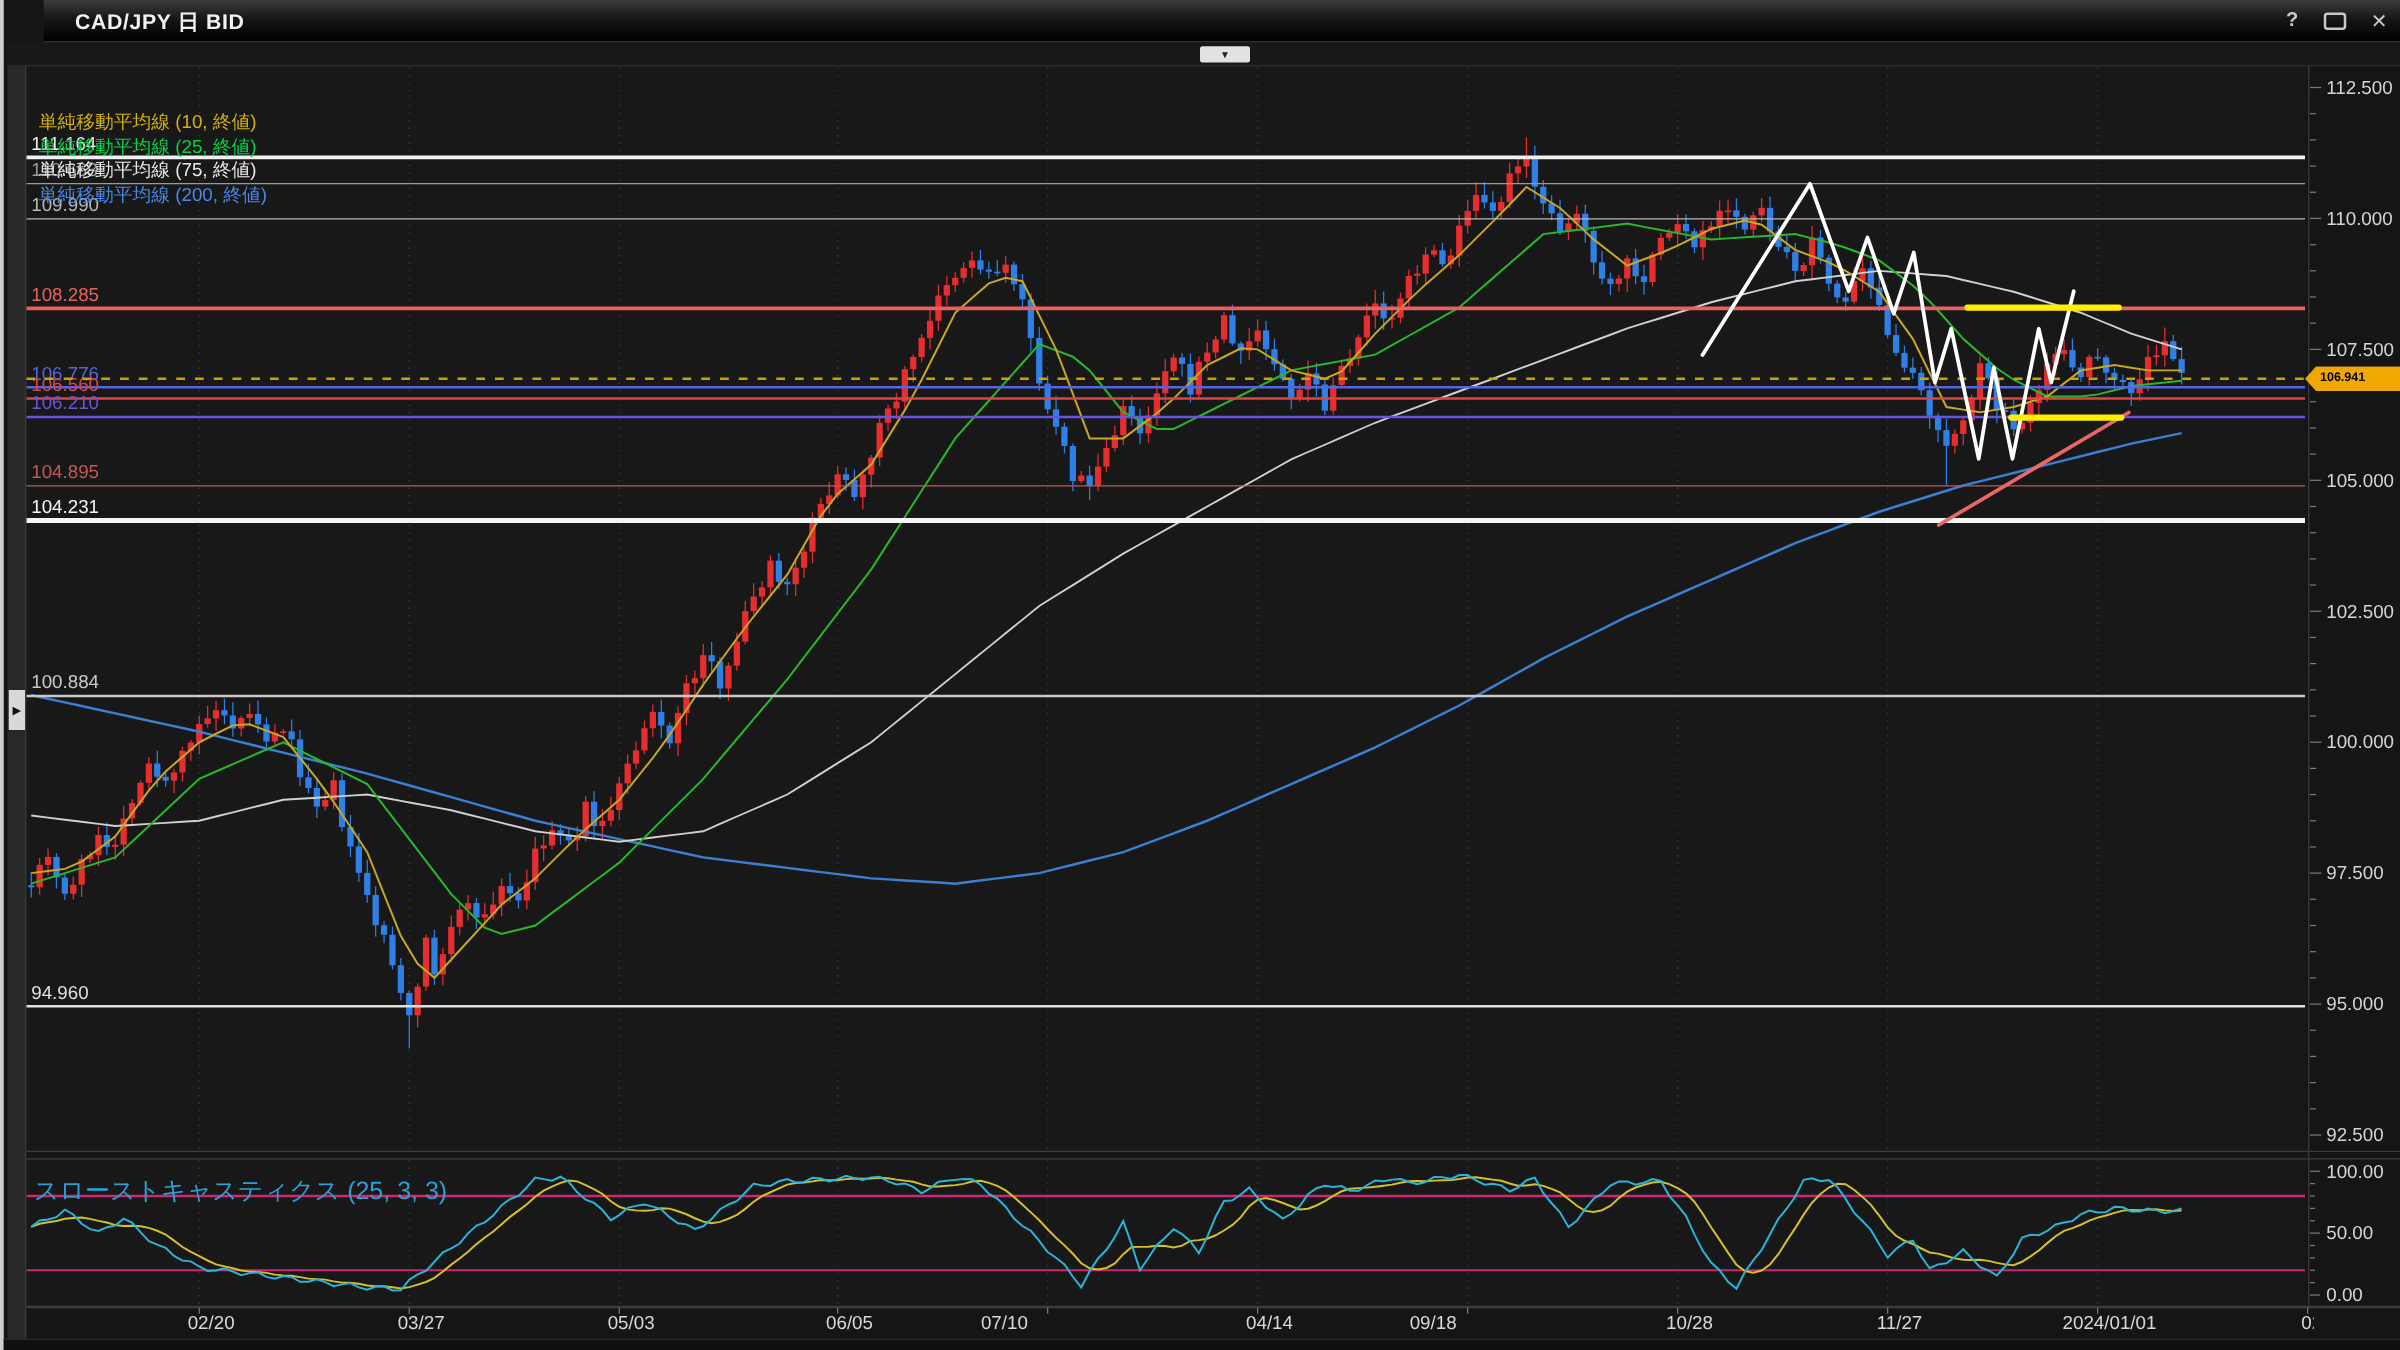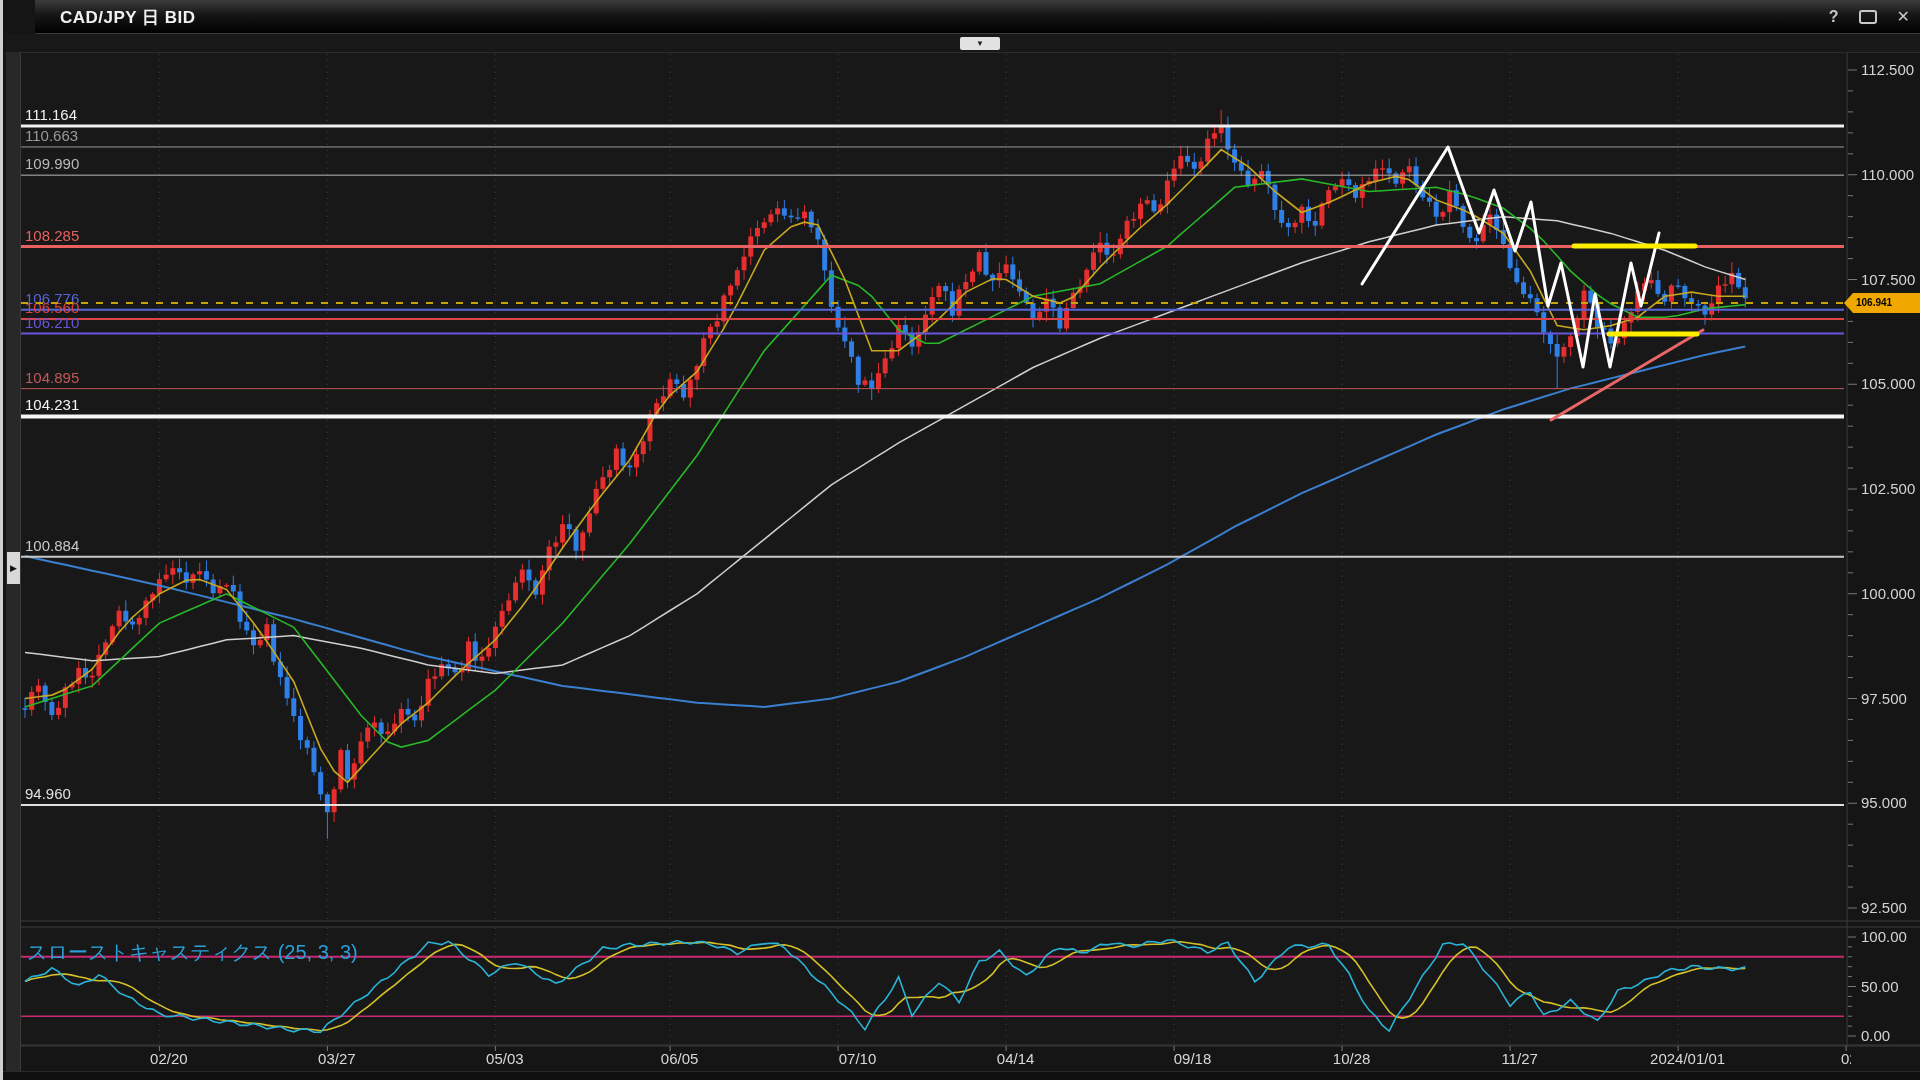--- a/index.html
+++ b/index.html
@@ -719,33 +719,39 @@
   </div>
 
   <div class="toolstrip">
     <div class="collapse-btn">▼</div>
   </div>
 
   <div class="sidestrip">
     <div class="expand-btn">▶</div>
   </div>
 
+  <div class="legend">
+    <div style="color: rgb(212, 180, 0);">単純移動平均線 (10, 終値)</div>
+    <div style="color: rgb(0, 212, 72);">単純移動平均線 (25, 終値)</div>
+    <div style="color: rgb(232, 232, 232);">単純移動平均線 (75, 終値)</div>
+    <div style="color: rgb(72, 136, 232);">単純移動平均線 (200, 終値)</div>
+  </div>
 
   <div class="ind-label" style="color: rgb(42, 160, 216);">スローストキャスティクス (25, 3, 3)</div>
 
   <div class="badge">106.941</div>
 
   <div class="xaxis" id="xaxis">
       <span style="left: 156.4px;">02/20</span>
       <span style="left: 324.4px;">03/27</span>
       <span style="left: 492.4px;">05/03</span>
       <span style="left: 667.12px;">06/05</span>
-      <span style="left: 845px;">07/10</span>
+      <span style="left: 791px;">07/10</span>
       <span style="left: 1003.12px;">04/14</span>
-      <span style="left: 1180px;">09/18</span>
+      <span style="left: 1134px;">09/18</span>
       <span style="left: 1339.12px;">10/28</span>
       <span style="left: 1507.12px;">11/27</span>
       <span style="left: 1675.12px;">2024/01/01</span>
       <span style="left: 1843.12px;">02/0</span>
     </div>
 
   <div class="yaxis-hit"></div>
   <div class="xaxis-hit"></div>
 
   <div class="bottomstrip"></div>

